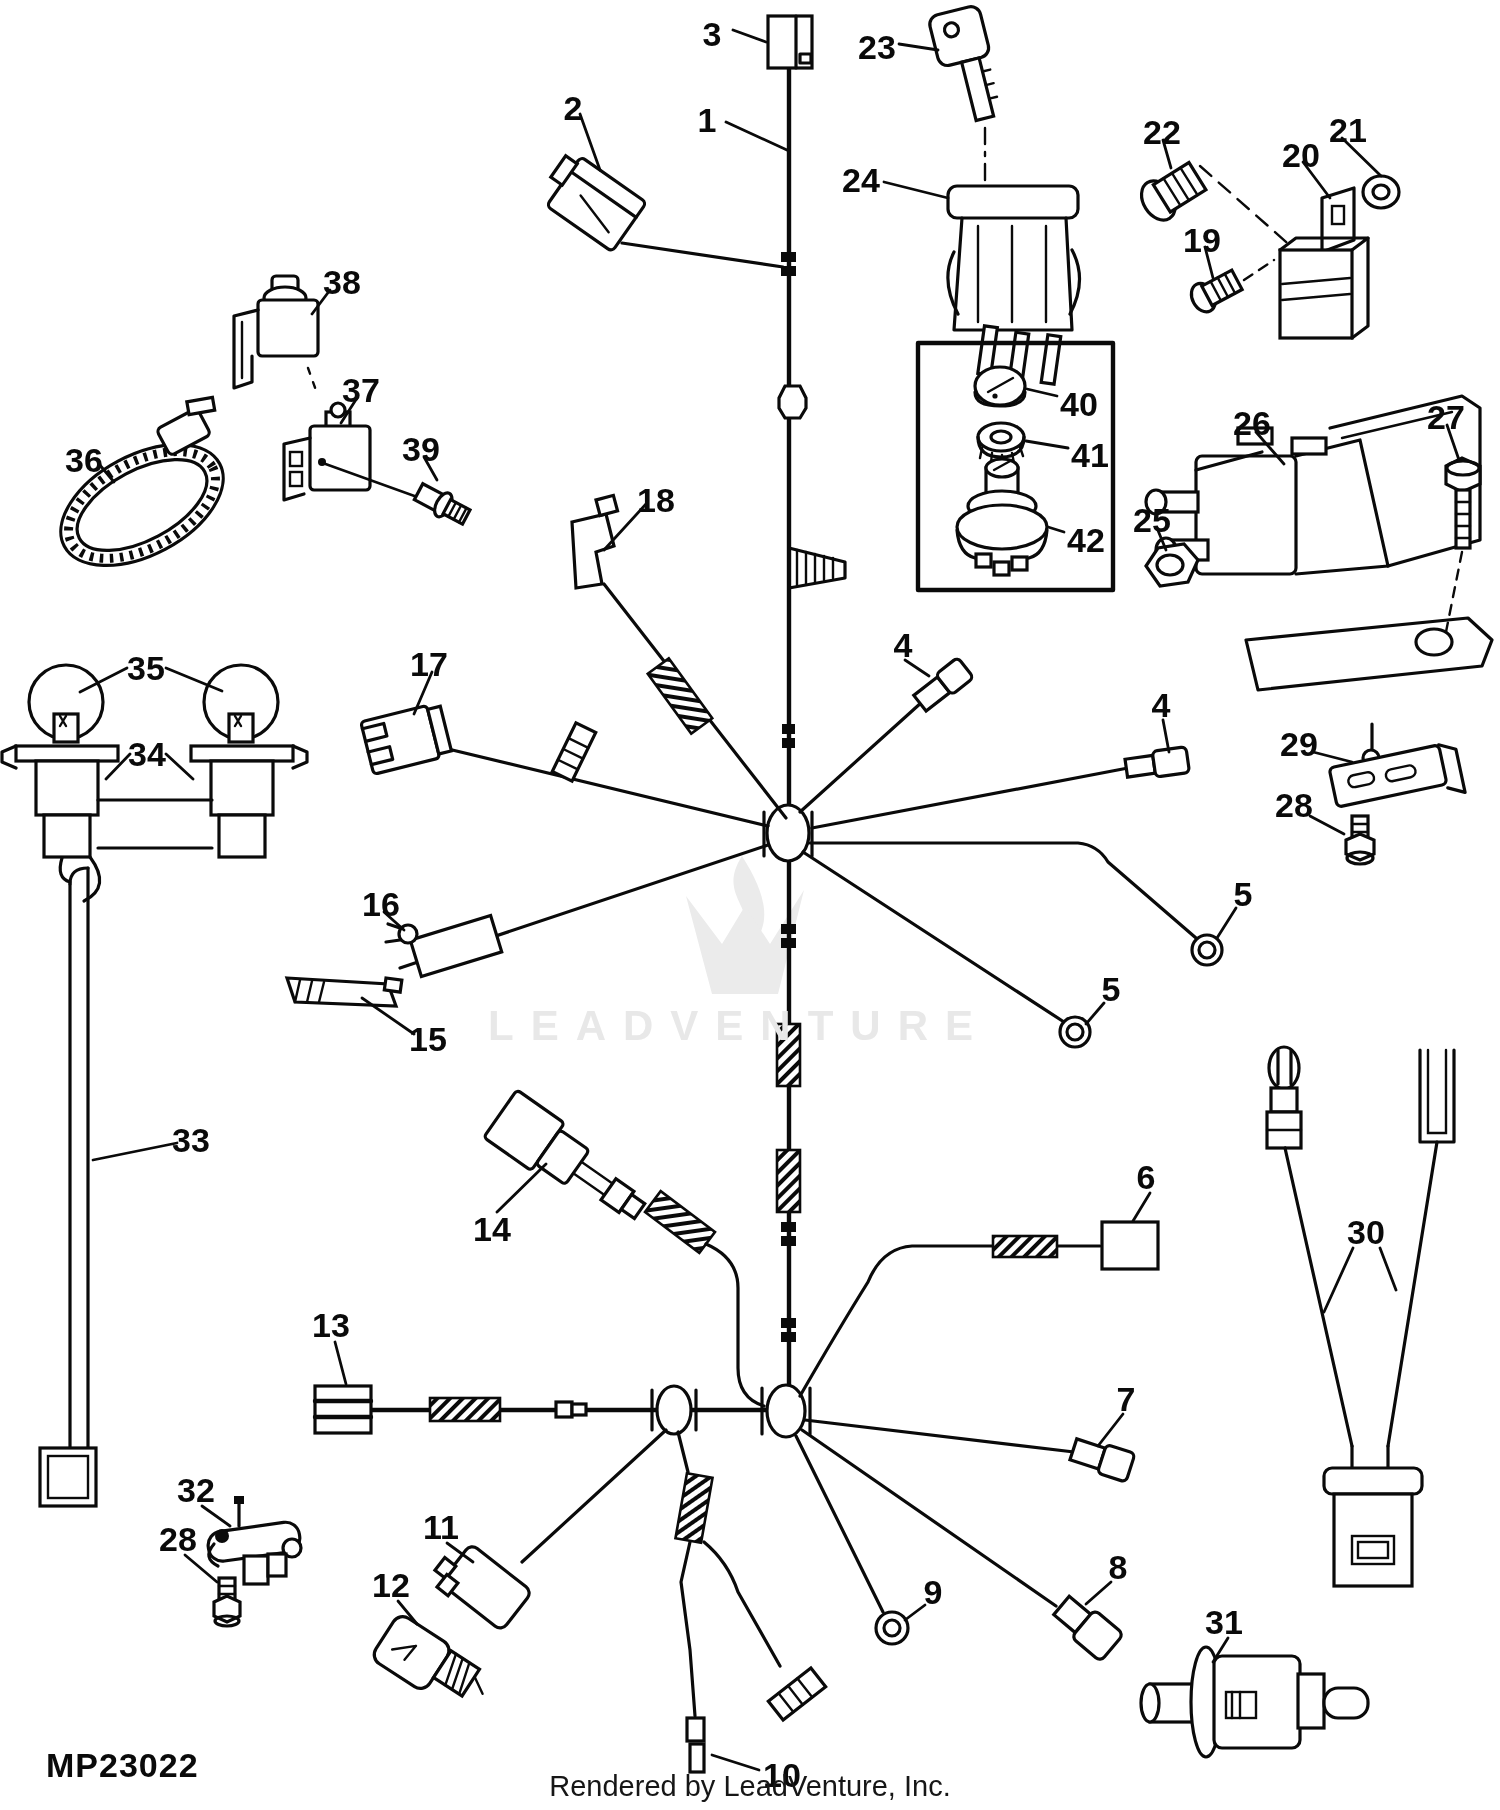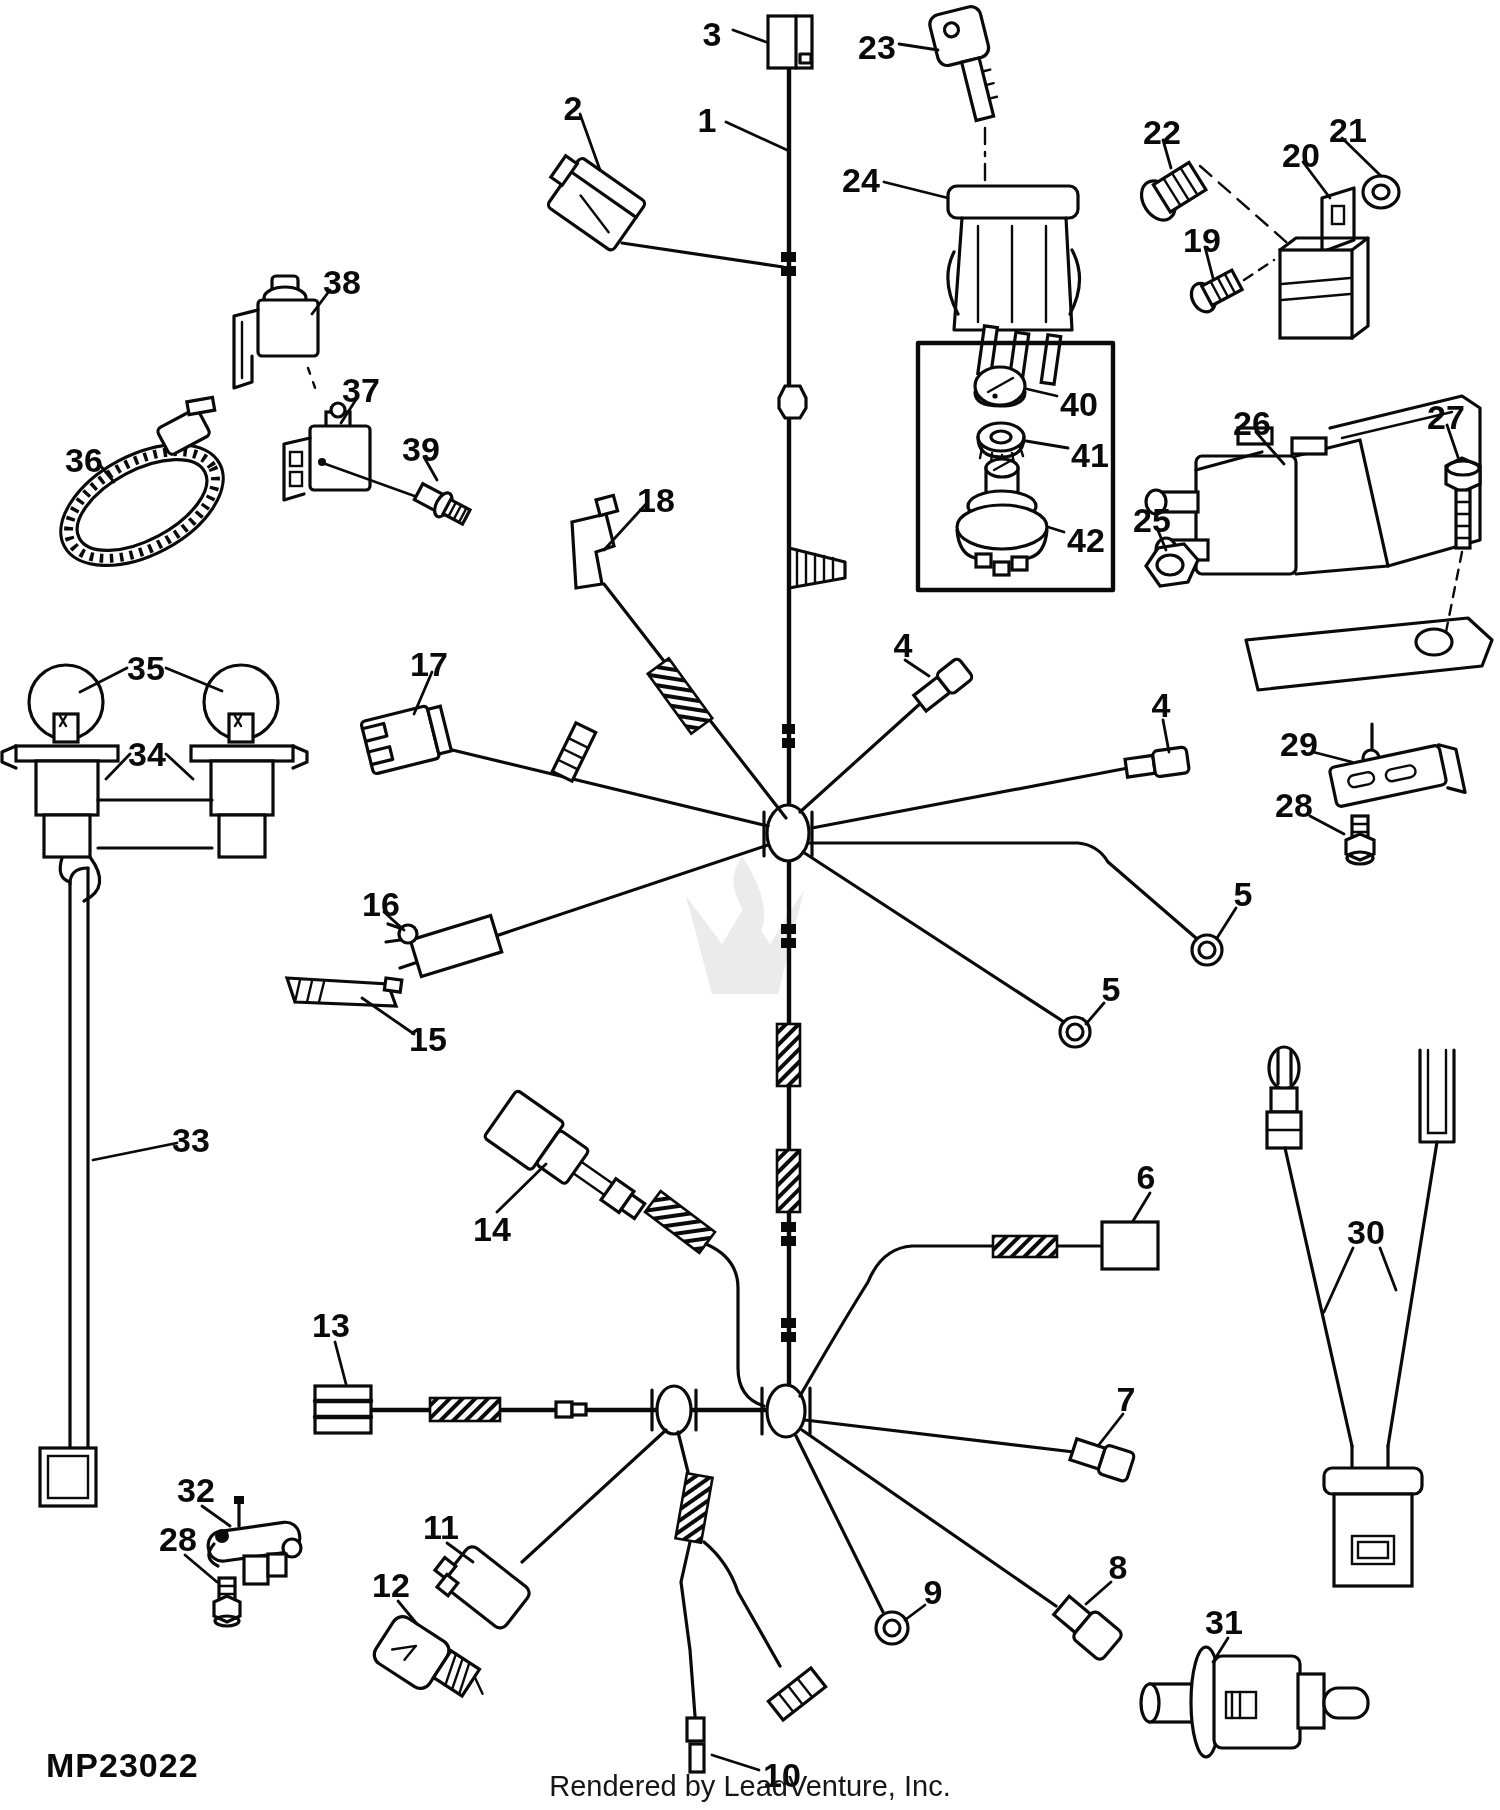--- a/index.html
+++ b/index.html
@@ -556,15 +556,16 @@
         <text x="84" y="472" class="callout">36</text>
         <text x="361" y="402" class="callout">37</text>
         <text x="342" y="294" class="callout">38</text>
         <text x="421" y="461" class="callout">39</text>
         <text x="1079" y="416" class="callout">40</text>
         <text x="1090" y="467" class="callout">41</text>
         <text x="1086" y="552" class="callout">42</text>
       </g>
   </svg>
 
+  <div id="watermark-text">LEADVENTURE</div>
   <div id="drawing-number">MP23022</div>
   <div id="footer-credit">Rendered by LeadVenture, Inc.</div>
 </div>
 
 </body></html>

